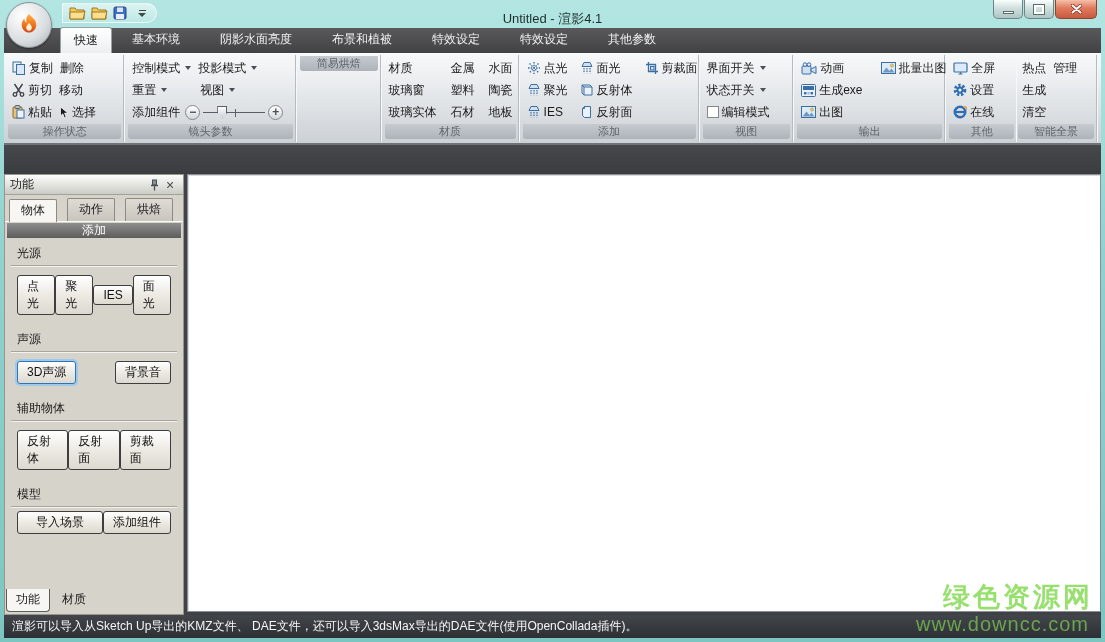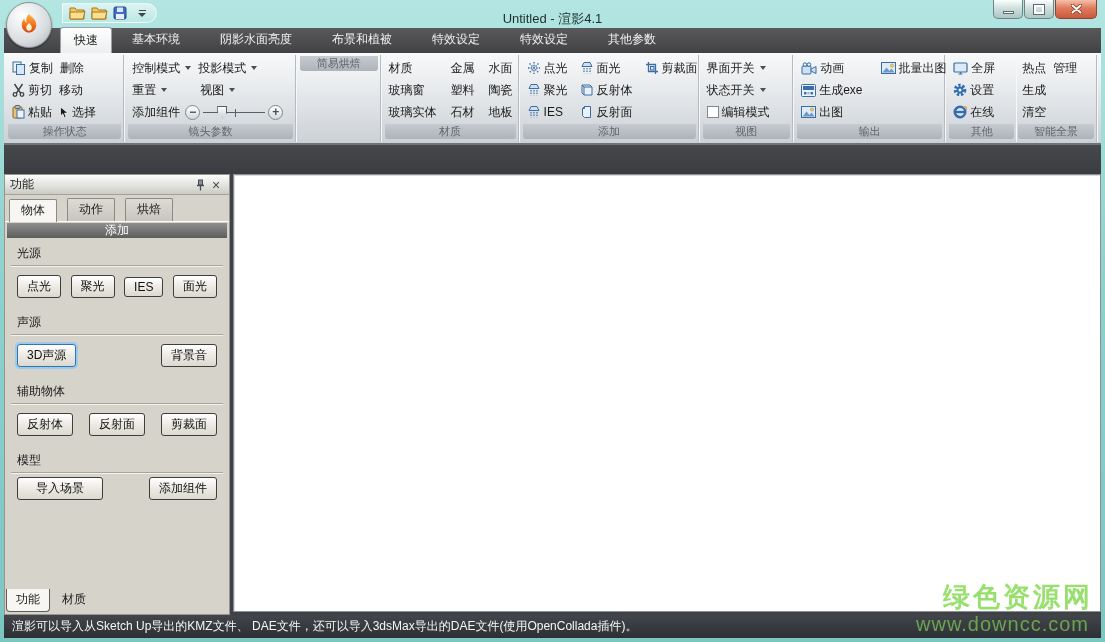--- a/index.html
+++ b/index.html
@@ -66,21 +66,21 @@
   .slider .thumb { position:absolute; left:14px; top:1px; width:10px; height:13px;
     background:linear-gradient(#fdfdfd,#ccd0d5); border:1px solid #5a5f64;
     clip-path:polygon(0 0,100% 0,100% 55%,50% 100%,0 55%); }
   .cbx { width:12px; height:12px; background:#fff; border:1px solid #82878c; }
 
   
   .darkstrip { height:29px; background:linear-gradient(#46484b,#3a3c3f); }
 
   
   .main { flex:1; background:#3e4145; display:flex; overflow:hidden; }
-  .left-panel { width:226px; background:#d6d3cb; border:1px solid #97958e;
+  .left-panel { width:180px; background:#d6d3cb; border:1px solid #97958e;
     display:flex; flex-direction:column; }
   .p-header { height:20px; background:linear-gradient(#fcfcfb,#ccccc6);
     border-bottom:1px solid #a3a19a; display:flex; align-items:center;
     padding:0 5px; font-size:12px; color:#222; }
   .p-header .spacer { flex:1; }
   .p-hicon { width:16px; height:14px; display:flex; align-items:center; justify-content:center;
     color:#4a4a4a; font-size:12px; line-height:12px; }
   .p-tabs { display:flex; gap:10px; padding:3px 4px 0; border-bottom:1px solid #fbfaf7; background:#d6d3cb; }
   .p-tab { padding:2px 11px 3px; font-size:12px; color:#222; background:linear-gradient(#dedbd4,#c8c5be);
     border:1px solid #8c8a83; border-bottom:none; border-radius:2px 2px 0 0; }

